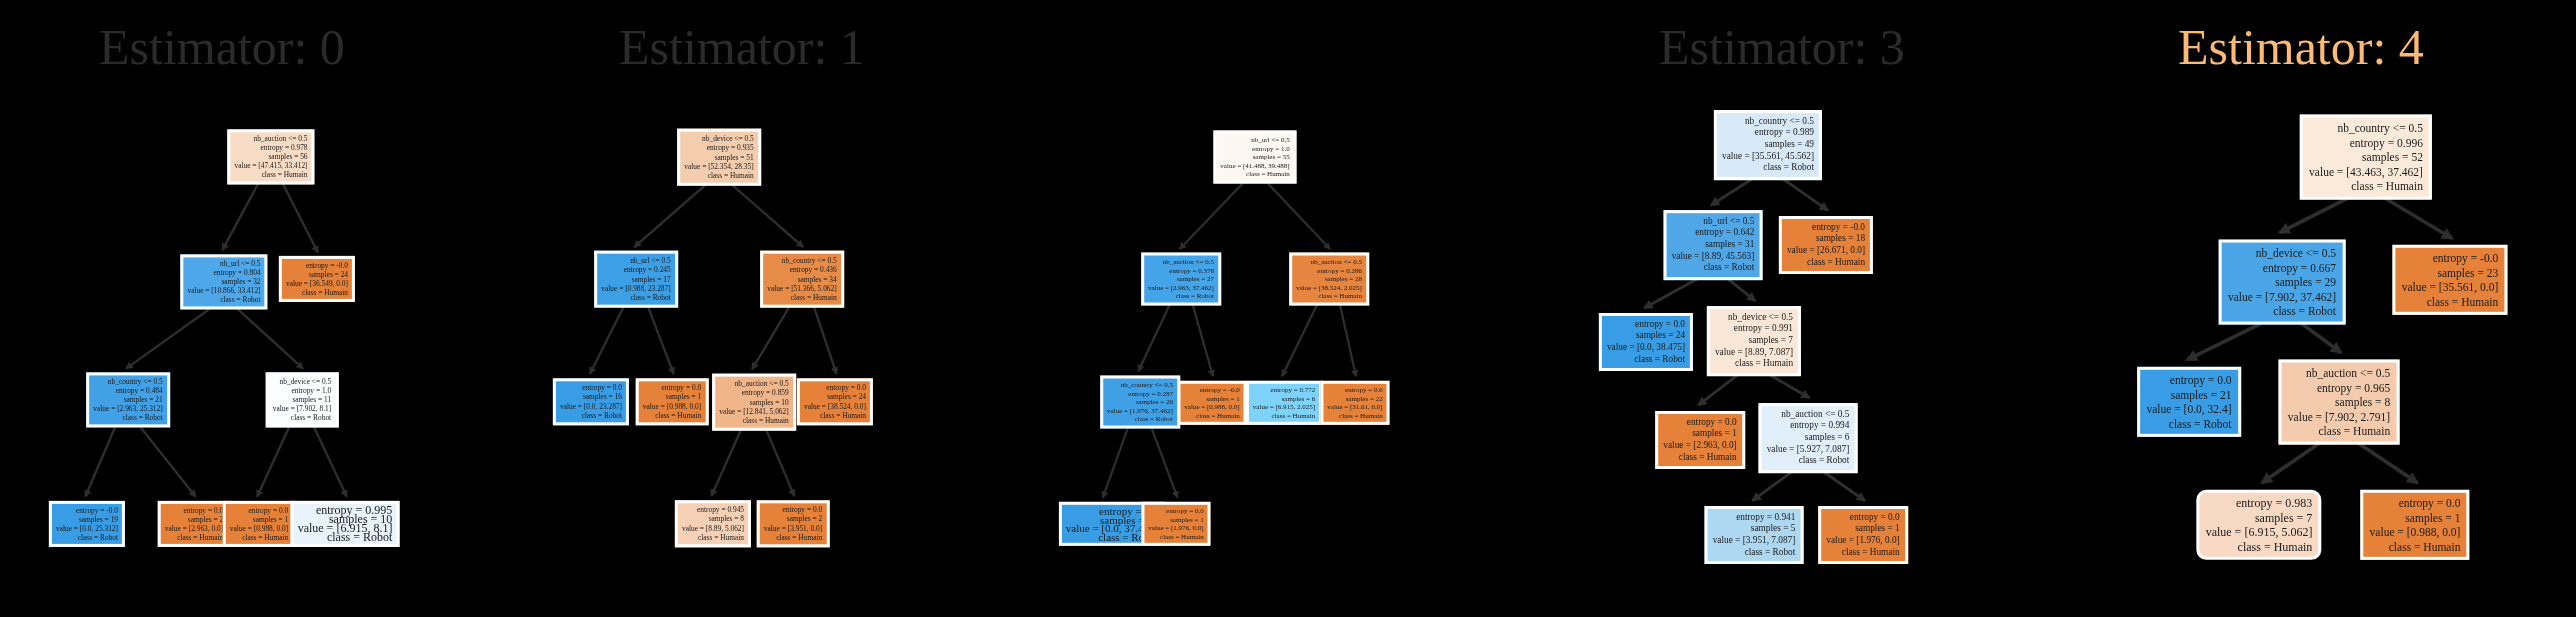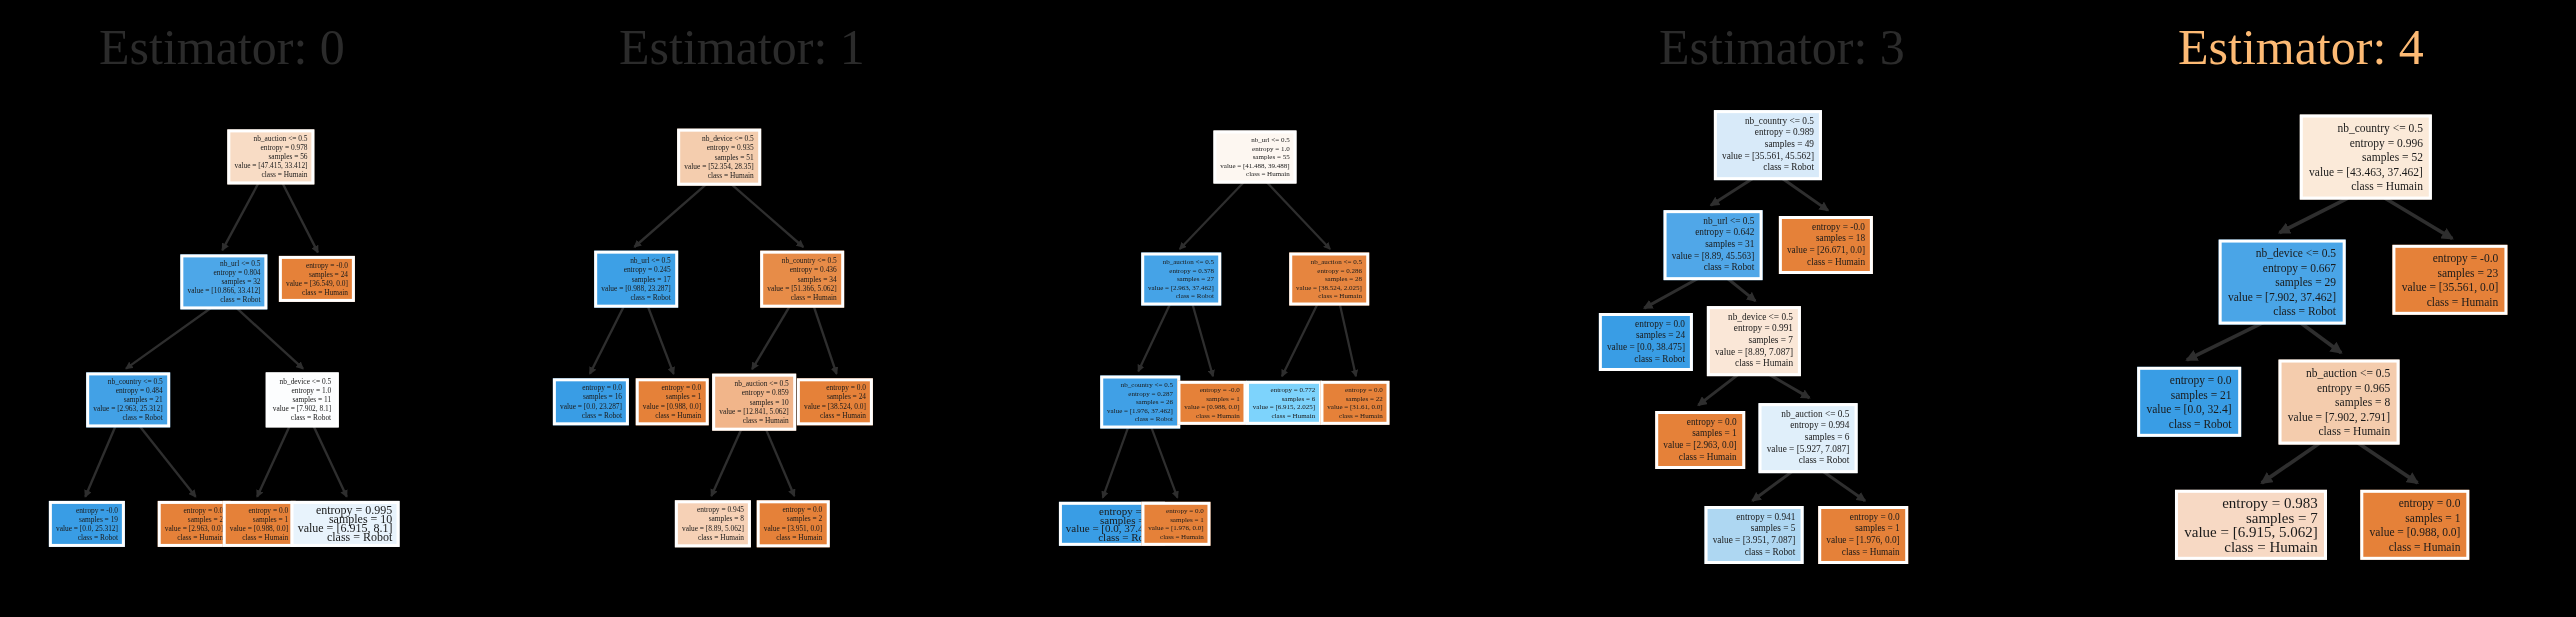--- a/index.html
+++ b/index.html
@@ -380,21 +380,21 @@
         <span class="node-line">value = [0.0, 32.4]</span>
         <span class="node-line">class = Robot</span>
       </div>
       <div class="node" style="left: 278px; top: 402px; background: rgb(244, 204, 173); font-size: 11.5px; line-height: 14.5px; padding: 3.2px 6.3px; border-color: rgb(255, 255, 255); color: rgb(26, 26, 26);">
         <span class="node-line">nb_auction &lt;= 0.5</span>
         <span class="node-line">entropy = 0.965</span>
         <span class="node-line">samples = 8</span>
         <span class="node-line">value = [7.902, 2.791]</span>
         <span class="node-line">class = Humain</span>
       </div>
-      <div class="node" style="left: 190px; top: 525px; background: rgb(247, 217, 196); font-size: 15px; line-height: 14.5px; padding: 3.2px 6.3px; border-color: rgb(255, 255, 255); color: rgb(26, 26, 26);">
+      <div class="node" style="left: 198px; top: 525px; background: rgb(247, 217, 196); font-size: 12px; line-height: 14.5px; padding: 3.2px 6.3px; border-color: rgb(255, 255, 255); color: rgb(26, 26, 26); border-radius: 10px;">
         <span class="node-line">entropy = 0.983</span>
         <span class="node-line">samples = 7</span>
         <span class="node-line">value = [6.915, 5.062]</span>
         <span class="node-line">class = Humain</span>
       </div>
       <div class="node" style="left: 354px; top: 525px; background: rgb(229, 129, 57); font-size: 11.5px; line-height: 14.5px; padding: 3.2px 6.3px; border-color: rgb(255, 255, 255); color: rgb(26, 26, 26);">
         <span class="node-line">entropy = 0.0</span>
         <span class="node-line">samples = 1</span>
         <span class="node-line">value = [0.988, 0.0]</span>
         <span class="node-line">class = Humain</span>

